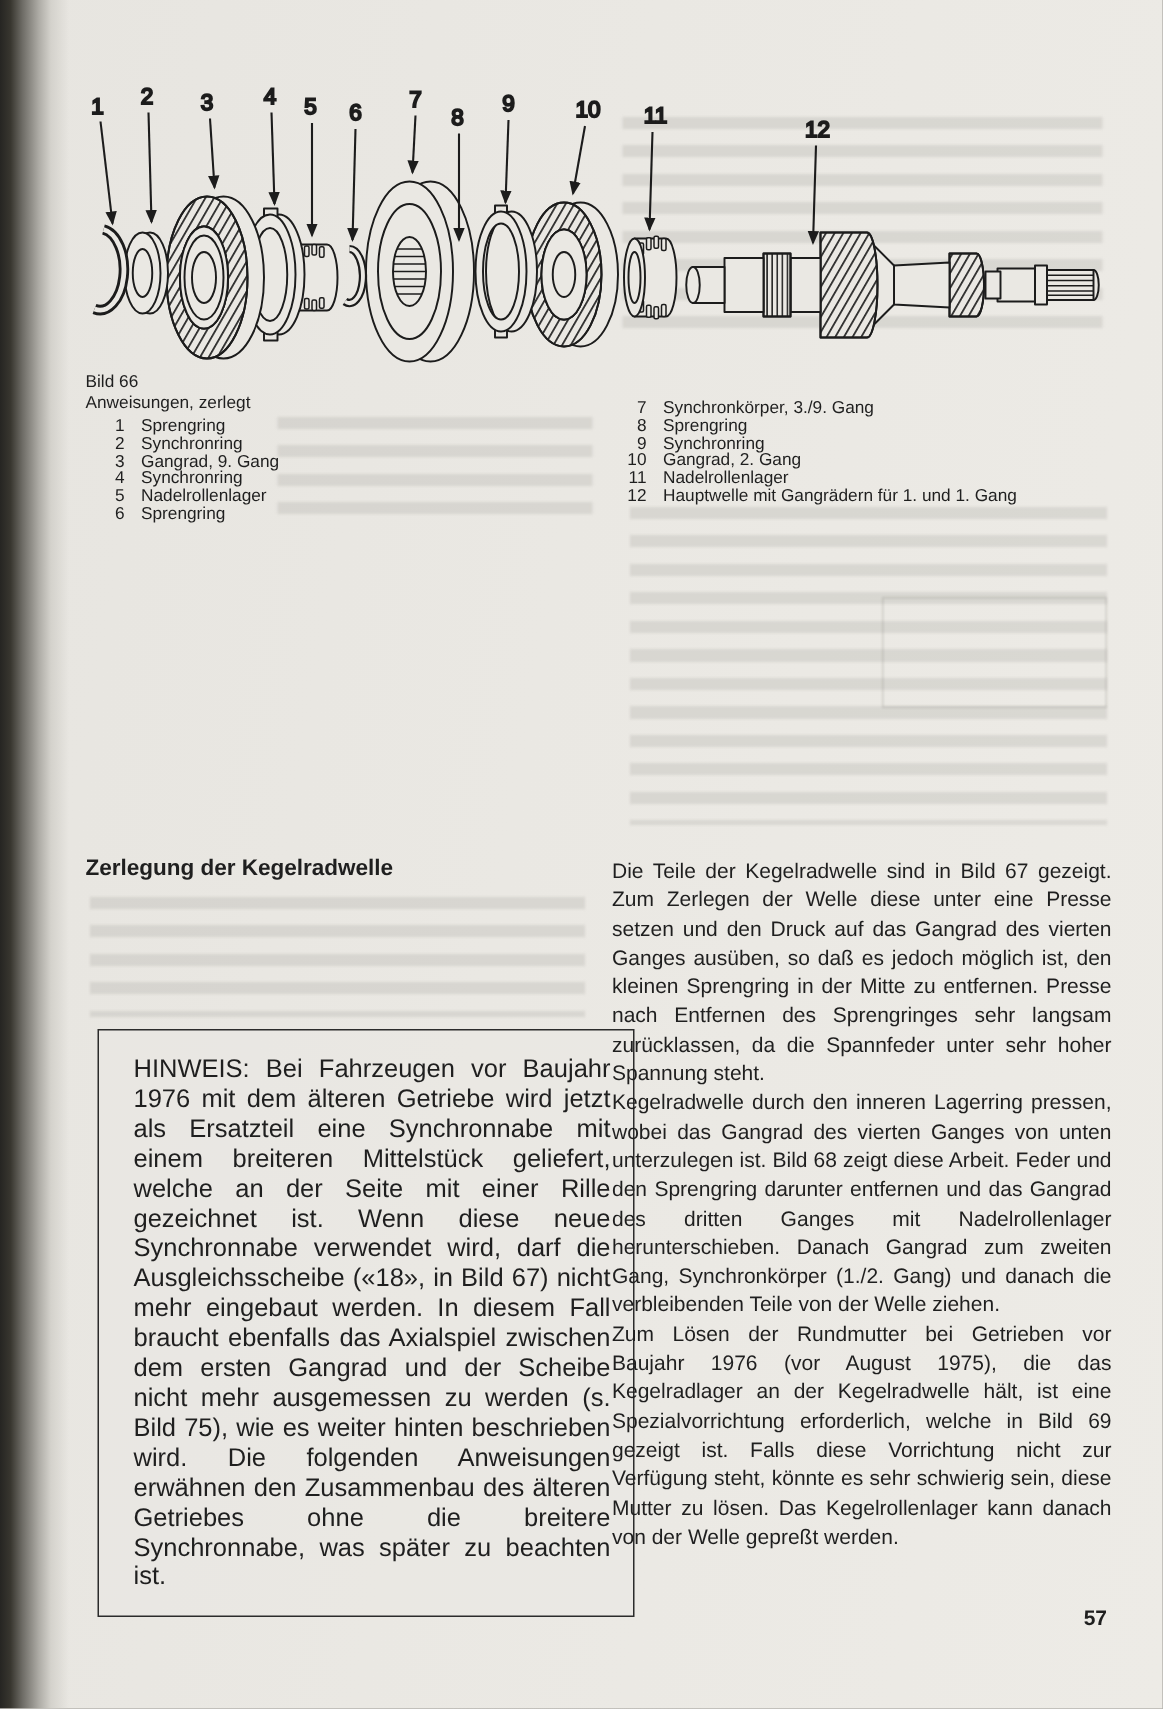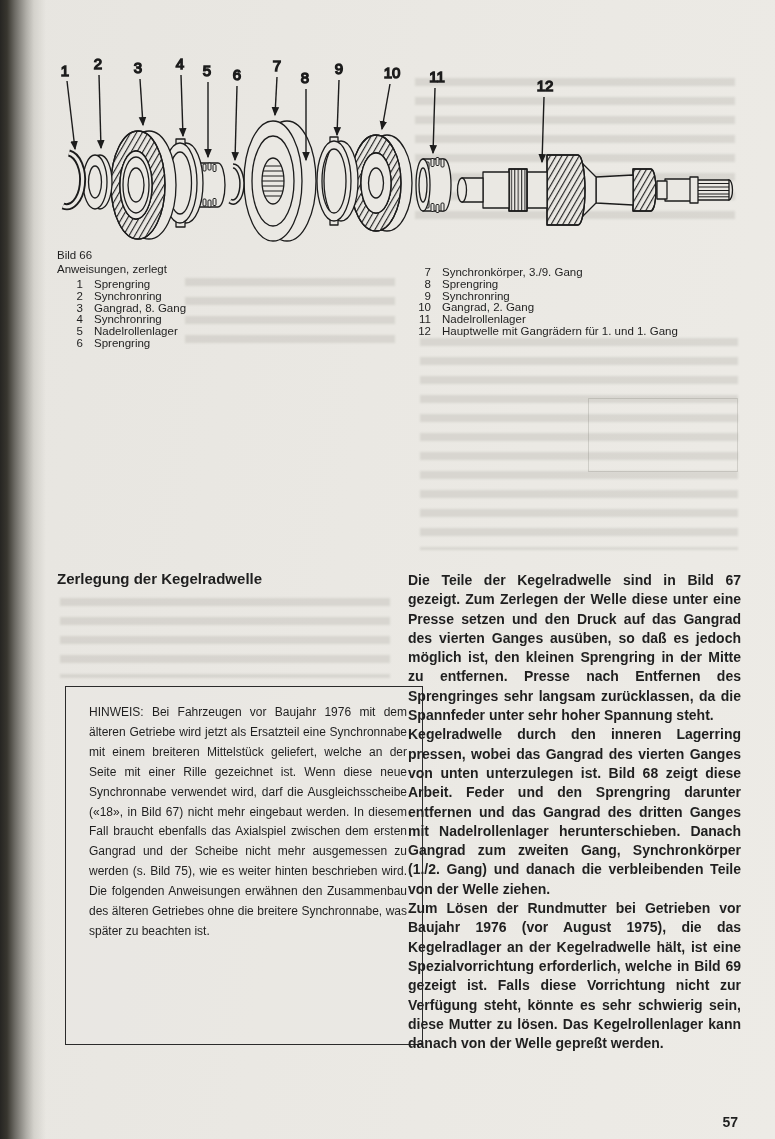--- a/index.html
+++ b/index.html
@@ -27,29 +27,29 @@
   .fig-svg{position:absolute;left:45px;top:50px;width:720px;height:200px;z-index:2;}
   .fig-svg text{font:15px "Liberation Sans",sans-serif;fill:#1c1c1c;text-anchor:middle;}
   .figcap{position:absolute;left:57px;top:249px;font-size:11.5px;line-height:13.5px;font-weight:normal;z-index:2;}
   .parts{position:absolute;font-size:11.5px;line-height:11.8px;z-index:2;}
   .parts-left{left:57px;top:279px;}
   .parts-right{left:405px;top:267px;}
   .prow{display:flex;}
   .pnum{width:26px;text-align:right;flex:0 0 auto;}
   .plabel{margin-left:11px;}
   .heading{position:absolute;left:57px;top:558px;font-size:15px;font-weight:bold;z-index:2;}
-  .right-col{position:absolute;left:408px;top:571px;width:333px;z-index:2;font-weight:bold;}
+  .right-col{position:absolute;left:408px;top:571px;width:333px;z-index:2;}
   .right-col p{margin:0;font-size:14px;line-height:19.3px;text-align:justify;hyphens:auto;}
   .notebox{
     position:absolute;left:65px;top:686px;width:318px;min-height:325px;
     border:1.6px solid #2b2b2b;padding:16px 15px 16px 23px;z-index:2;
     background:rgba(234,232,227,0.55);
   }
-  .notebox p{margin:0;font-size:12px;line-height:19.9px;text-align:justify;hyphens:auto;}
-  .pagenum{position:absolute;left:690px;top:1070px;width:48px;text-align:right;font-size:14px;font-weight:bold;z-index:2;margin-top:44px;}
+  .notebox p{margin:0;font-size:17px;line-height:19.9px;text-align:justify;hyphens:auto;}
+  .pagenum{position:absolute;left:690px;top:1070px;width:48px;text-align:right;font-size:14px;font-weight:bold;z-index:2;}
 </style>
 </head>
 <body>
 
 <div class="page">
   <div class="spine"></div>
 
   <div class="bleed" style="left:415px;top:78px;width:320px;height:150px;"></div>
   <div class="bleed" style="left:185px;top:278px;width:210px;height:72px;"></div>
   <div class="bleed" style="left:420px;top:338px;width:318px;height:212px;"></div>
@@ -236,21 +236,21 @@
     <div class="prow">
         <span class="pnum">1</span>
         <span class="plabel">Sprengring</span>
       </div>
     <div class="prow">
         <span class="pnum">2</span>
         <span class="plabel">Synchronring</span>
       </div>
     <div class="prow">
         <span class="pnum">3</span>
-        <span class="plabel">Gangrad, 8. Gang</span>
+        <span class="plabel">Gangrad, 9. Gang</span>
       </div>
     <div class="prow">
         <span class="pnum">4</span>
         <span class="plabel">Synchronring</span>
       </div>
     <div class="prow">
         <span class="pnum">5</span>
         <span class="plabel">Nadelrollenlager</span>
       </div>
     <div class="prow">

